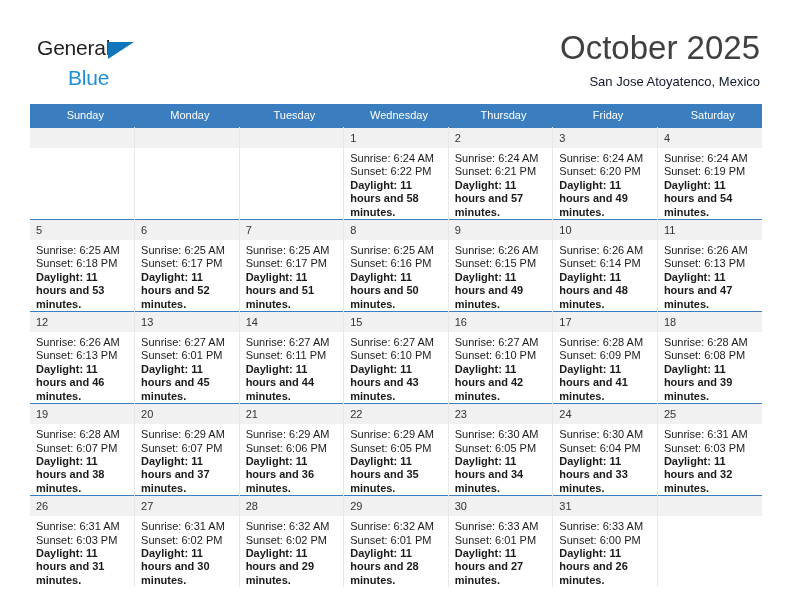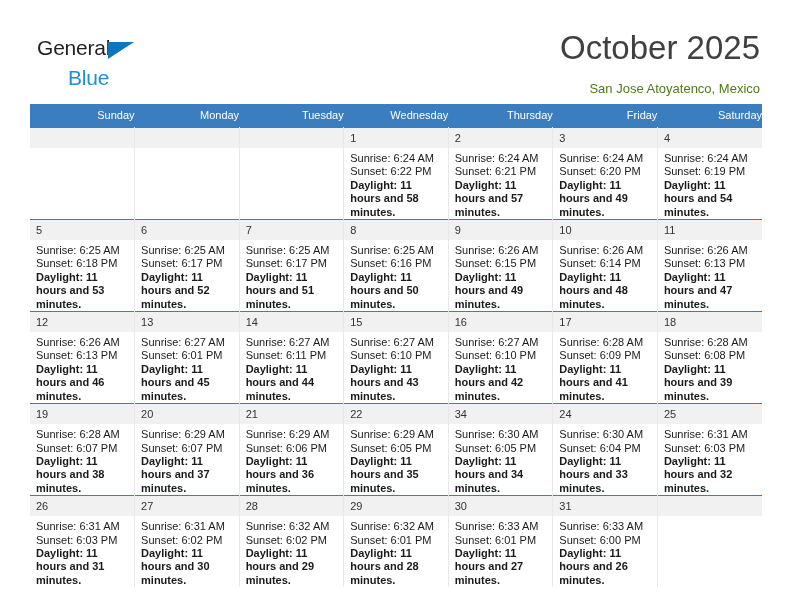--- a/index.html
+++ b/index.html
@@ -74,41 +74,41 @@
   .month-title {
     font-size: 33px;
     color: #404040;
     line-height: 32px;
     font-weight: normal;
     margin: 0;
     white-space: nowrap;
   }
   .location {
     font-size: 13px;
-    color: #4d7c0f;
+    color: #0f172a;
     line-height: 18px;
-    margin-top: 16px;
+    margin-top: 9px;
     white-space: nowrap;
   }
 
   
   .calendar {
     position: absolute;
     left: 30px;
     top: 104px;
     width: 732px;
     border-collapse: collapse;
     table-layout: fixed;
   }
   .calendar th {
     background: #3b7ebf;
     color: #ffffff;
     font-size: 11px;
     font-weight: normal;
-    text-align: right;
+    text-align: center;
     padding: 5px 0 6px 6px;
     height: 11px;
     border: none;
   }
   .calendar td {
     vertical-align: top;
     padding: 0;
     height: 90px;
     border-right: 1px solid #e8e8e8;
     border-top: 1px solid #3b7ebf;
@@ -366,21 +366,21 @@
           </td>
           <td>
             <span class="daynum">22</span>
             <div class="info">
               <div>Sunrise: 6:29 AM</div>
               <div>Sunset: 6:05 PM</div>
               <div class="daylight">Daylight: 11 hours and 35 minutes.</div>
             </div>
           </td>
           <td>
-            <span class="daynum">34</span>
+            <span class="daynum">23</span>
             <div class="info">
               <div>Sunrise: 6:30 AM</div>
               <div>Sunset: 6:05 PM</div>
               <div class="daylight">Daylight: 11 hours and 34 minutes.</div>
             </div>
           </td>
           <td>
             <span class="daynum">24</span>
             <div class="info">
               <div>Sunrise: 6:30 AM</div>

